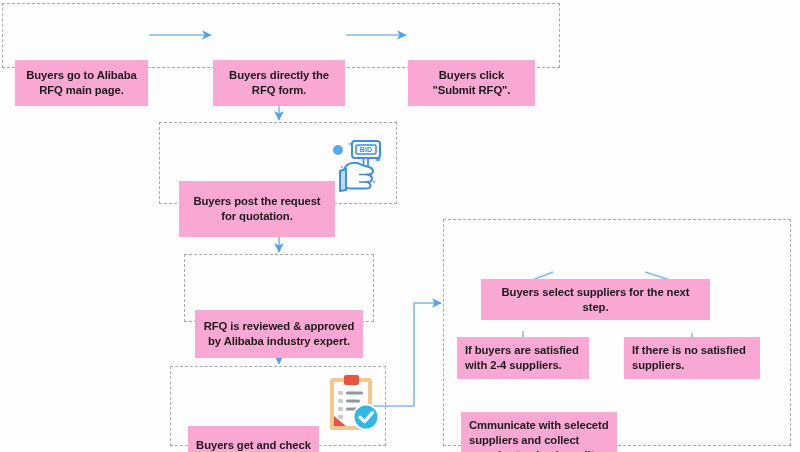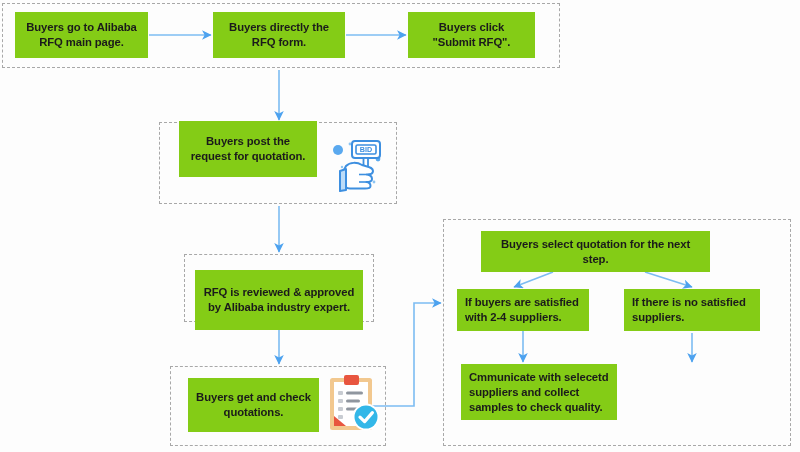--- a/index.html
+++ b/index.html
@@ -19,31 +19,32 @@
   }
   .group {
     position: absolute;
     border: 1px dashed #a8a8a8;
     box-sizing: border-box;
     background: transparent;
   }
   .node {
     position: absolute;
     box-sizing: border-box;
-    background: #84cc16;
+    background: #f9a8d4;
     color: #1b1b1b;
     font-weight: bold;
     font-size: 11.3px;
     line-height: 15px;
     display: flex;
     align-items: center;
     justify-content: center;
     text-align: center;
     padding: 4px 8px;
     letter-spacing: -0.1px;
+    margin-top: 48px;
   }
   .node.left-align {
     justify-content: flex-start;
     text-align: left;
   }
   .node .txt { display: block; width: 100%; }
   svg.edges {
     position: absolute;
     left: 0;
     top: 0;
@@ -101,21 +102,21 @@
   </div>
 
   <div class="node" style="left:213px; top:12px; width:132px; height:46px;">
     <span class="txt">Buyers directly the RFQ form.</span>
   </div>
 
   <div class="node" style="left:408px; top:12px; width:127px; height:46px;">
     <span class="txt">Buyers click "Submit RFQ".</span>
   </div>
 
-  <div class="node" style="left:179px; top:121px; width:138px; height:56px;">
+  <div class="node" style="left:179px; top:133px; width:156px; height:56px;">
     <span class="txt">Buyers post  the request for quotation.</span>
   </div>
 
   <div class="icon-wrap" style="left:326px; top:136px; width:62px; height:62px;">
     <svg viewBox="0 0 62 62" width="62" height="62">
       <circle cx="12" cy="14" r="5" fill="#5aa9ef"></circle>
       <circle cx="24" cy="8" r="1.4" fill="#8cc5f3"></circle>
       <circle cx="52" cy="23" r="2.4" fill="#5aa9ef"></circle>
       <circle cx="48" cy="46" r="1.4" fill="#8cc5f3"></circle>
       <circle cx="16" cy="31" r="1.2" fill="#8cc5f3"></circle>
@@ -126,21 +127,21 @@
       <path d="M20,30 C24,26 31,26 36,29 C42,31 47,31 47,35 C47,38 44,38.5 41,38.5
                C45,39 46,41 46,43 C46,45.5 43.5,46 40.5,46
                C44,46.5 44.5,48.5 44.5,50 C44.5,52 42,52.5 39,52.5
                L24,52.5 C20,52.5 18,50 18,46 L18,34 Z" fill="#ffffff" stroke="#3d8fe0" stroke-width="2" stroke-linejoin="round"></path>
       <line x1="33" y1="38.5" x2="41" y2="38.5" stroke="#3d8fe0" stroke-width="1.6"></line>
       <line x1="33" y1="46" x2="40.5" y2="46" stroke="#3d8fe0" stroke-width="1.6"></line>
       <path d="M14,35 L20,33 L20,54 L14,55 Z" fill="#bcdcf8" stroke="#3d8fe0" stroke-width="2" stroke-linejoin="round"></path>
     </svg>
   </div>
 
-  <div class="node" style="left:195px; top:270px; width:168px; height:60px;">
+  <div class="node" style="left:195px; top:262px; width:168px; height:48px;">
     <span class="txt">RFQ is reviewed &amp; approved by Alibaba industry expert.</span>
   </div>
 
   <div class="node" style="left:188px; top:378px; width:131px; height:54px;">
     <span class="txt">Buyers get and check quotations.</span>
   </div>
 
   <div class="icon-wrap" style="left:322px; top:372px; width:62px; height:62px;">
     <svg viewBox="0 0 62 62" width="62" height="62">
       <rect x="8" y="6" width="42" height="52" rx="2.5" fill="#f2c88f"></rect>
@@ -158,21 +159,21 @@
         <rect x="24" y="35.5" width="16" height="3" rx="1.5"></rect>
       </g>
       <path d="M12,44 L24,54 L12,54 Z" fill="#e8553f"></path>
       <circle cx="44" cy="45" r="13.5" fill="#ffffff"></circle>
       <circle cx="44" cy="45" r="11.5" fill="#33b7e8"></circle>
       <path d="M38,45.2 L42.6,49.6 L50.4,40.6" fill="none" stroke="#ffffff" stroke-width="3.2" stroke-linecap="round" stroke-linejoin="round"></path>
     </svg>
   </div>
 
   <div class="node" style="left:481px; top:231px; width:229px; height:41px;">
-    <span class="txt">Buyers select quotation for the next step.</span>
+    <span class="txt">Buyers select suppliers for the next step.</span>
   </div>
 
   <div class="node left-align" style="left:457px; top:289px; width:132px; height:42px;">
     <span class="txt">If buyers are satisfied with 2-4 suppliers.</span>
   </div>
 
   <div class="node left-align" style="left:624px; top:289px; width:136px; height:42px;">
     <span class="txt">If there is no satisfied suppliers.</span>
   </div>
 

